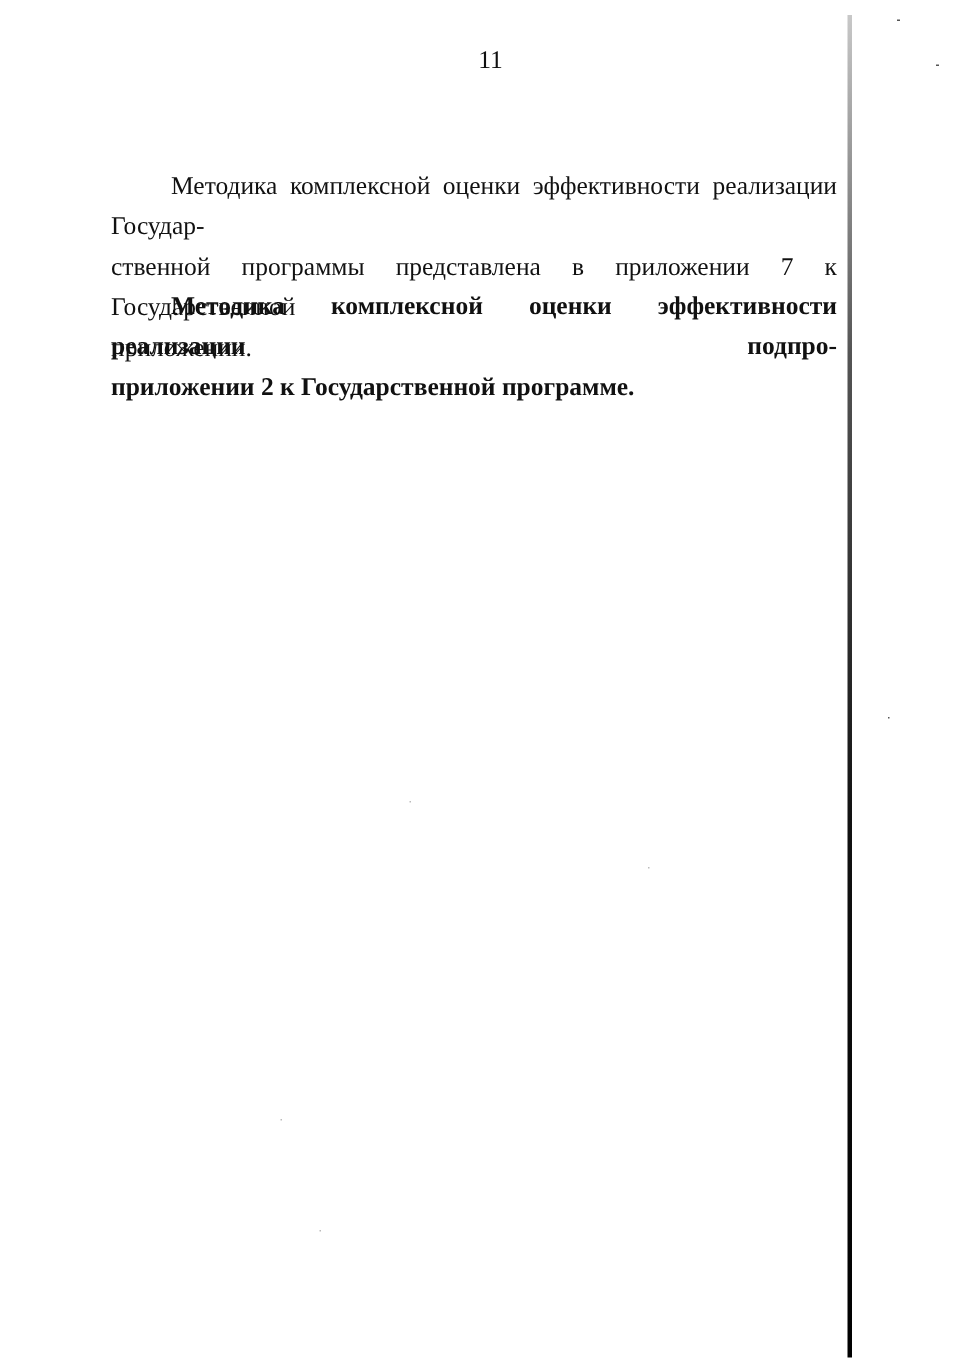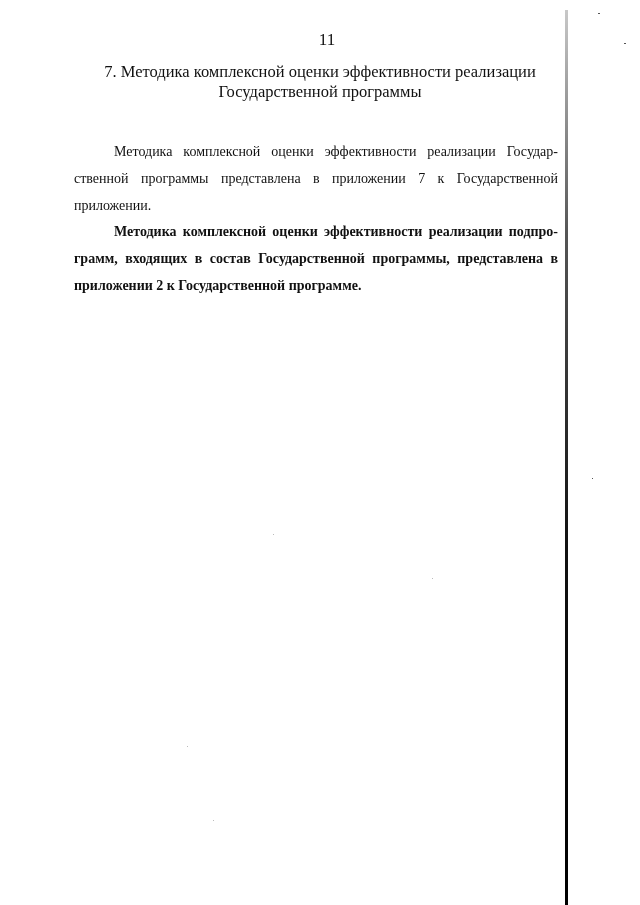--- a/index.html
+++ b/index.html
@@ -13,53 +13,48 @@
   .page-number {
     position: absolute; top: 30px; left: 0; width: 640px;
     text-align: center; font-size: 17px; padding-left: 14px; box-sizing: border-box;
   }
   .heading {
     position: absolute; top: 62px; left: 60px; width: 520px;
     text-align: center; font-size: 16.5px; line-height: 20px;
   }
   .para {
     position: absolute; left: 74px; width: 484px;
-    font-size: 14px; line-height: 27px;
-    text-align: justify; text-indent: 40px; margin-top: 28px;
+    font-size: 17px; line-height: 27px;
+    text-align: justify; text-indent: 40px;
   }
   .para .line { display: block; text-align: justify; text-align-last: justify; }
   .para .line.last { text-align-last: left; }
   #p1 { top: 110px; }
   #p2 { top: 190px; font-weight: bold; }
   .border-right {
     position: absolute; top: 10px; right: 0; width: 3px; height: 895px;
     background: linear-gradient(to bottom, #c8c8c8 0%, #555 25%, #111 60%, #000 100%);
   }
   .speck { position: absolute; width: 2px; height: 1px; background: #555; }
 </style>
 </head>
 <body>
 
 <div class="page">
   <div class="page-number">11</div>
 
-  <div class="heading">
-    <div>7. Методика комплексной оценки эффективности реализации</div>
-    <div>Государственной программы</div>
-  </div>
 
   <div class="para" id="p1">
     <span class="line">Методика комплексной оценки эффективности реализации Государ-</span>
     <span class="line" style="text-indent:0">ственной программы представлена в приложении 7 к Государственной</span>
     <span class="line last" style="text-indent:0">приложении.</span>
   </div>
 
   <div class="para" id="p2">
     <span class="line">Методика комплексной оценки эффективности реализации подпро-</span>
-    <span class="line" style="text-indent:0">грамм, входящих в состав Государственной программы, представлена в</span>
     <span class="line last" style="text-indent:0">приложении 2 к Государственной программе.</span>
   </div>
 
   <div class="border-right"></div>
   <div class="speck" style="left:598px; top:13px;"></div>
   <div class="speck" style="left:624px; top:43px;"></div>
   <div class="speck" style="left:592px; top:478px; width:1px;"></div>
   <div class="speck" style="left:273px; top:534px; width:1px; background:#bbb;"></div>
   <div class="speck" style="left:432px; top:578px; width:1px; background:#bbb;"></div>
   <div class="speck" style="left:187px; top:746px; width:1px; background:#bbb;"></div>

